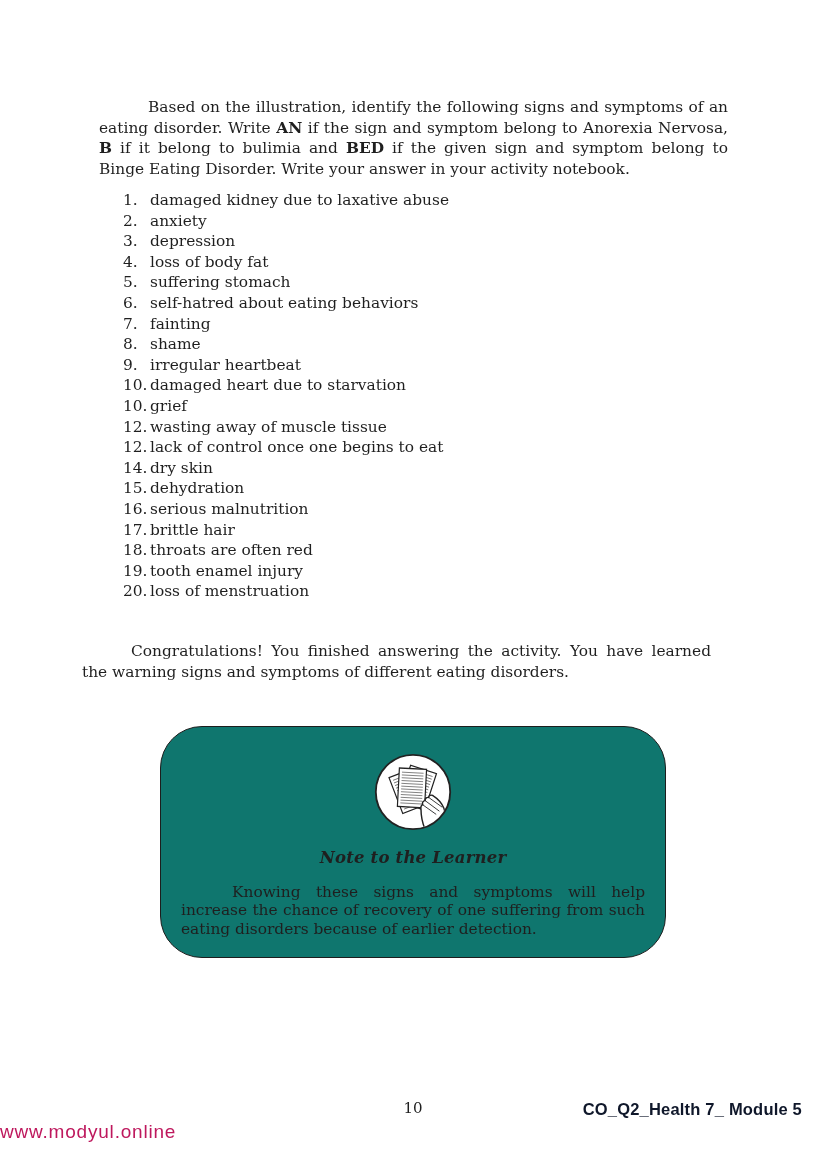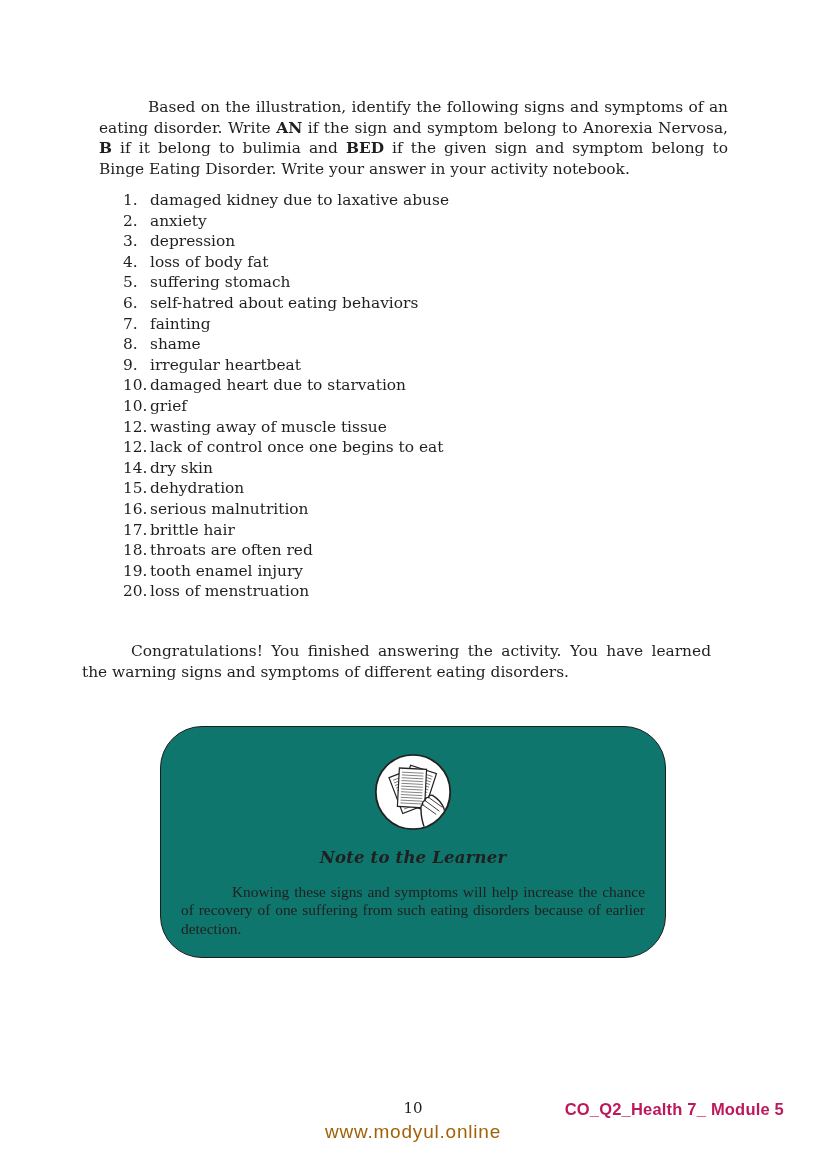--- a/index.html
+++ b/index.html
@@ -20,35 +20,35 @@
     position:absolute; left:160px; top:726px; width:506px; height:232px;
     border:1.7px solid #1d1d1d; border-radius:42px; background:#0f766e;
   }
   .icon-wrap { width:80px; height:80px; margin:25px auto 0; }
   .note-title {
     text-align:center; margin-top:16px; font-size:16.5px;
     font-weight:700; font-style:italic; letter-spacing:0.2px;
   }
   .note-body {
     margin:16px 20px 0 20px; text-align:justify; text-indent:51px;
-    font-size:15.4px; line-height:18.4px;font-family:Liberation Serif, serif;
+    font-size:15.4px; line-height:18.4px;
   }
   .page-number {
     position:absolute; top:1099px; left:0; width:100%;
     text-align:center; font-size:15px;
   }
   .watermark {
-    position:absolute; top:1121px; left:0; width:100%; text-align:center;
+    position:absolute; top:1121px; left:0; width:100%; 
     font-family:"Liberation Sans",sans-serif; font-size:19px;
-    letter-spacing:0.8px; color:#a16207;
+    letter-spacing:0.8px; color:#be185d;
   }
   .module-code {
-    position:absolute; top:1100px; right:42px;
+    position:absolute; top:1100px; right:24px;
     font-family:"Liberation Sans",sans-serif; font-weight:700;
-    font-size:16.5px; letter-spacing:0.2px; color:#be185d;
+    font-size:16.5px; letter-spacing:0.2px; color:#0f172a;
   }
 </style>
 </head>
 <body>
 
 <div class="page">
 
   <p class="para intro"><span>Based on the illustration, identify the following signs and symptoms of an eating disorder. Write </span><b>AN</b><span> if the sign and symptom belong to Anorexia Nervosa, </span><b>B</b><span> if it belong to bulimia and </span><b>BED</b><span> if the given sign and symptom belong to Binge Eating Disorder. Write your answer in your activity notebook.</span></p>
 
   <div class="symptom-list">

